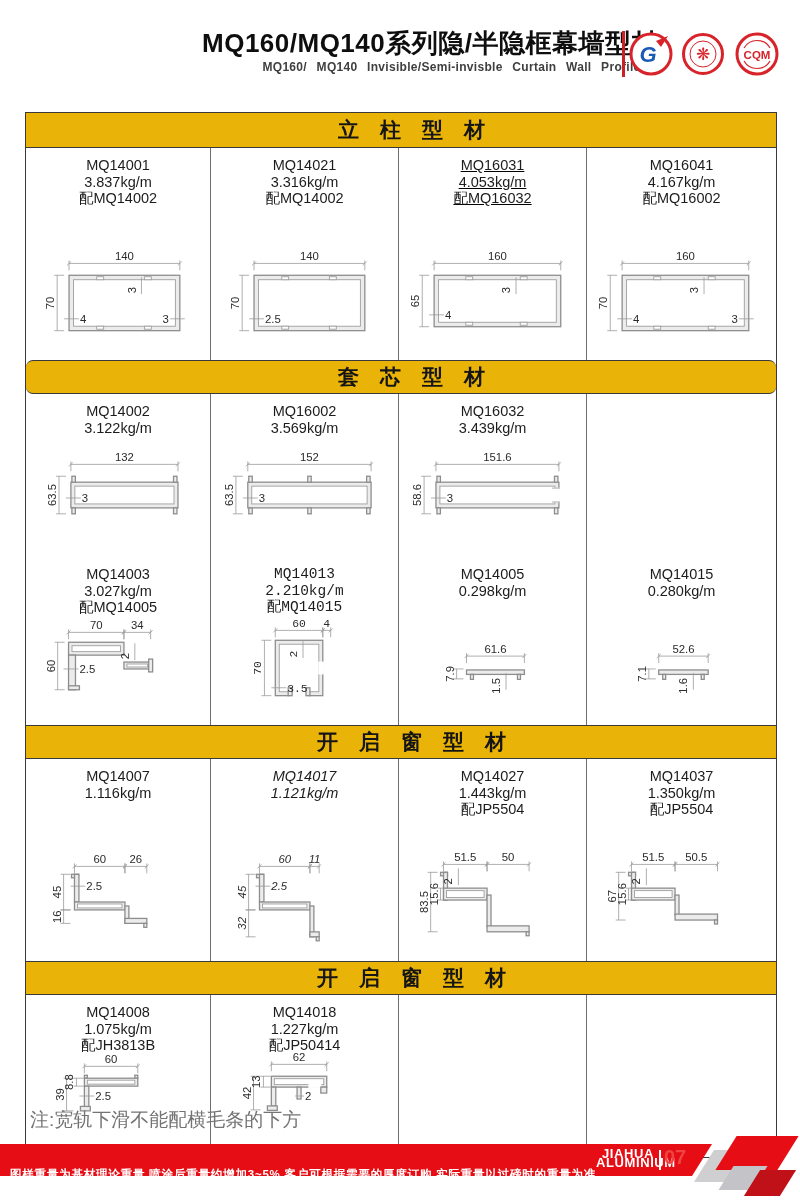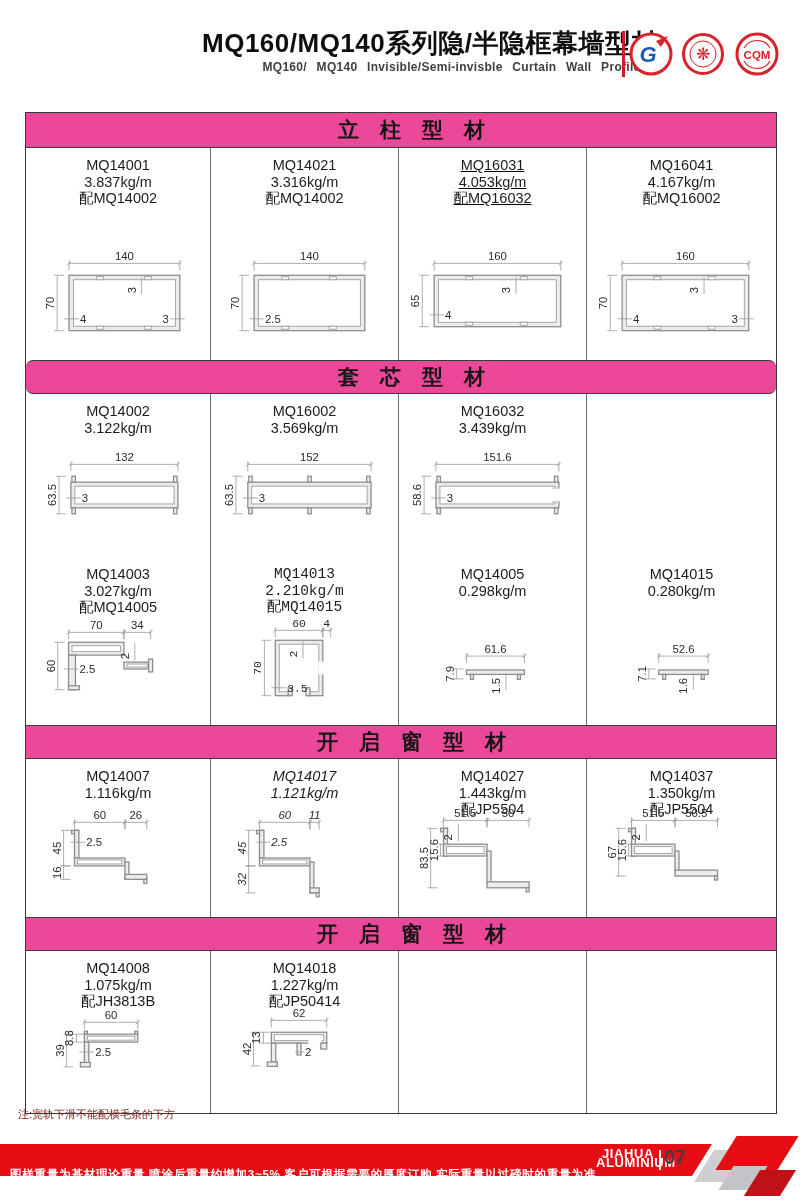--- a/index.html
+++ b/index.html
@@ -10,49 +10,49 @@
   .page-title{position:absolute;left:40px;top:26px;width:780px;text-align:center;
               font-size:26px;font-weight:bold;color:#0e0e0e;letter-spacing:0.5px;}
   .page-subtitle{position:absolute;left:110px;top:60px;width:690px;text-align:center;
               font-size:12px;font-weight:bold;color:#3f3f3f;word-spacing:6px;letter-spacing:0.3px;}
   .hdr-divider{position:absolute;left:622px;top:31px;width:3px;height:46px;background:#cc2027;}
   .logos{position:absolute;left:628px;top:31px;}
 
   
   #profile-table{position:absolute;left:25px;top:112px;width:750px;border:1.6px solid #3a3a3a;}
   .trow{display:flex;}
-  .hcell{background:#ec4899;border-bottom:1.5px solid #3a3a3a;box-sizing:border-box;
+  .hcell{background:#eab308;border-bottom:1.5px solid #3a3a3a;box-sizing:border-box;
          display:flex;align-items:center;justify-content:center;
          font-weight:bold;font-size:21px;color:#151515;padding-left:21px;}
   .trow.thead:not(.first) .hcell{border-top:1.5px solid #3a3a3a;}
   .hcell + .hcell{border-left:1.2px solid #6e6e6e;}
   .cell{position:relative;box-sizing:border-box;border-right:1.1px solid #6e6e6e;
         text-align:center;padding-top:9px;}
   .cell:last-child{border-right:none;}
   .cell .m{font-size:14.5px;line-height:16.5px;color:#1c1c1c;}
   .cell svg{position:absolute;left:1px;bottom:3px;}
 
   
   svg .p{fill:#ececec;stroke:#8d8d8d;stroke-width:1.3;}
   svg .pi{fill:#ffffff;stroke:#9d9d9d;stroke-width:0.9;}
   svg .cut{fill:#ffffff;stroke:#ffffff;}
   svg .dl{stroke:#9a9a9a;stroke-width:0.8;fill:none;}
   svg .dtx{font-size:11.5px;fill:#2b2b2b;}
 
-  .note{position:absolute;left:18px;top:1107px;font-size:11px;color:#7f1d1d;}
+  .note{position:absolute;left:30px;top:1107px;font-size:19px;color:#737373;}
 
   
   .footer-band{position:absolute;left:0;top:1144px;width:712px;height:32px;background:#e60d15;
                clip-path:polygon(0 0,100% 0,calc(100% - 20px) 100%,0 100%);}
   .footer-text{position:absolute;left:10px;top:14px;height:32px;line-height:32px;
                color:#ffffff;font-size:11.5px;font-weight:bold;letter-spacing:0.8px;white-space:nowrap;}
   .brand{position:absolute;left:596px;top:1149px;width:58px;text-align:right;color:#ffffff;
          font-size:13px;font-weight:bold;letter-spacing:0.6px;line-height:9px;}
   .brand-divider{position:absolute;left:659px;top:1150px;width:1.6px;height:20px;background:#ffffff;}
-  .page-number{position:absolute;left:664px;top:1146px;color:#404040;font-size:20px;font-weight:bold;}
+  .page-number{position:absolute;left:664px;top:1146px;color:#ef4444;font-size:20px;font-weight:bold;}
   .decor{position:absolute;transform:skewX(-32deg);}
 </style>
 </head>
 <body>
 
 <div class="page">
 
   <div class="page-title">MQ160/MQ140系列隐/半隐框幕墙型材</div>
   <div class="page-subtitle">MQ160/ MQ140 Invisible/Semi-invisble Curtain Wall Profiles</div>
   <div class="hdr-divider"></div>
@@ -381,21 +381,21 @@
             <rect class="p" x="75.515" y="64.5" width="3" height="5"></rect>
             <rect class="p" x="114.485" y="64.5" width="3" height="5"></rect>
             <line class="dl" x1="106.4976" y1="63" x2="106.4976" y2="80"></line>
             <text class="dtx" transform="translate(100.4976,76) rotate(-90)" text-anchor="middle">1.6</text>
           </svg>
         </div>
       </div>
       <div class="trow thead" style="height: 34px;">
         <div class="hcell" style="width: 750px;">开　启　窗　型　材</div>
       </div>
-      <div class="trow" style="height: 158px;">
+      <div class="trow" style="height: 202px;">
         <div class="cell" style="width: 185px;">
           <div class="m">MQ14007</div>
           <div class="m">1.116kg/m</div>
           <svg width="183" height="112" viewBox="0 0 185 112">
             <line class="dl" x1="48" y1="20" x2="99" y2="20"></line>
             <line class="dl" x1="48" y1="17" x2="48" y2="27"></line>
             <line class="dl" x1="99" y1="17" x2="99" y2="27"></line>
             <line class="dl" x1="46" y1="22" x2="50" y2="18"></line>
             <line class="dl" x1="97" y1="22" x2="101" y2="18"></line>
             <text class="dtx" x="73.5" y="17" text-anchor="middle">60</text>

